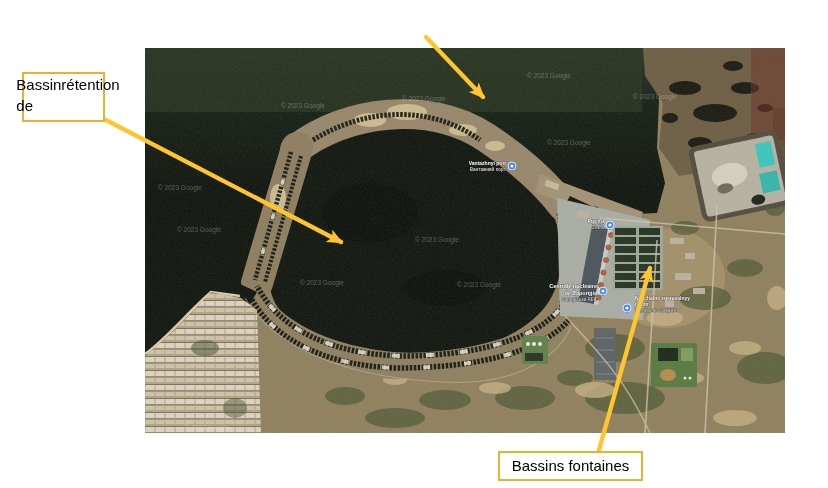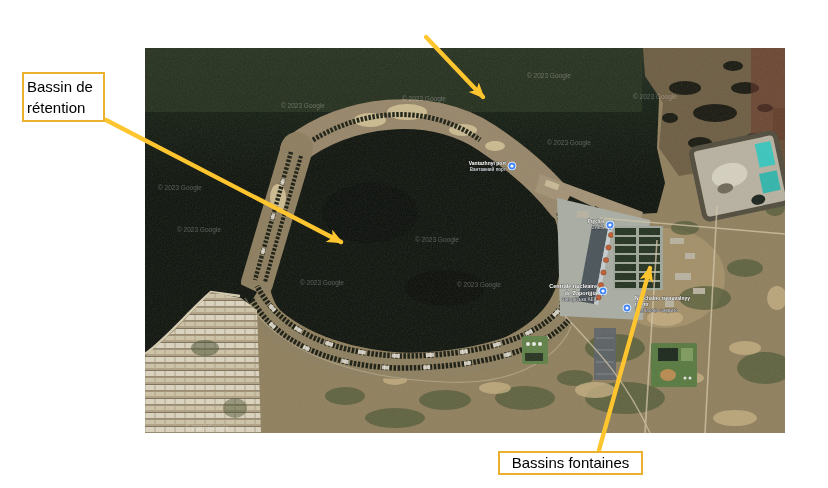--- a/index.html
+++ b/index.html
@@ -10,24 +10,24 @@
   .map{position:absolute;left:145px;top:48px;width:640px;height:385px;}
   .map svg{display:block;width:640px;height:385px;}
   .callout{
     position:absolute;background:#ffffff;border:2px solid #ECB02F;color:#000;
     display:flex;align-items:center;justify-content:center;
     font-size:15px;line-height:20px;box-sizing:border-box;z-index:30;
   }
   .callout.dniepr{left:395px;top:9px;width:61px;height:27px;}
   .callout.retention{
     left:22px;top:72px;width:83px;height:50px;
-    flex-direction:column;align-items:flex-start;justify-content:center;
-    padding-left:3px;font-size:15px;line-height:21px;
+    flex-direction:row;align-items:flex-start;justify-content:center;
+    padding-left:9px;font-size:15px;line-height:21px;
   }
-  .callout.fontaines{left:498px;top:451px;width:145px;height:24px;}
+  .callout.fontaines{left:498px;top:451px;width:145px;height:30px;}
   .arrows{position:absolute;left:0;top:0;width:828px;height:488px;z-index:20;pointer-events:none;}
   .wm{font-size:6.5px;fill:rgba(255,255,255,0.28);font-family:"Liberation Sans",sans-serif;}
   .ml{font-family:"Liberation Sans",sans-serif;fill:#ffffff;stroke:#1b1b1b;stroke-width:0.45;paint-order:stroke;font-weight:bold;}
   .ml.gray{fill:#c9ccd1;}
 </style>
 </head>
 <body>
 
 <div class="slide">
 

